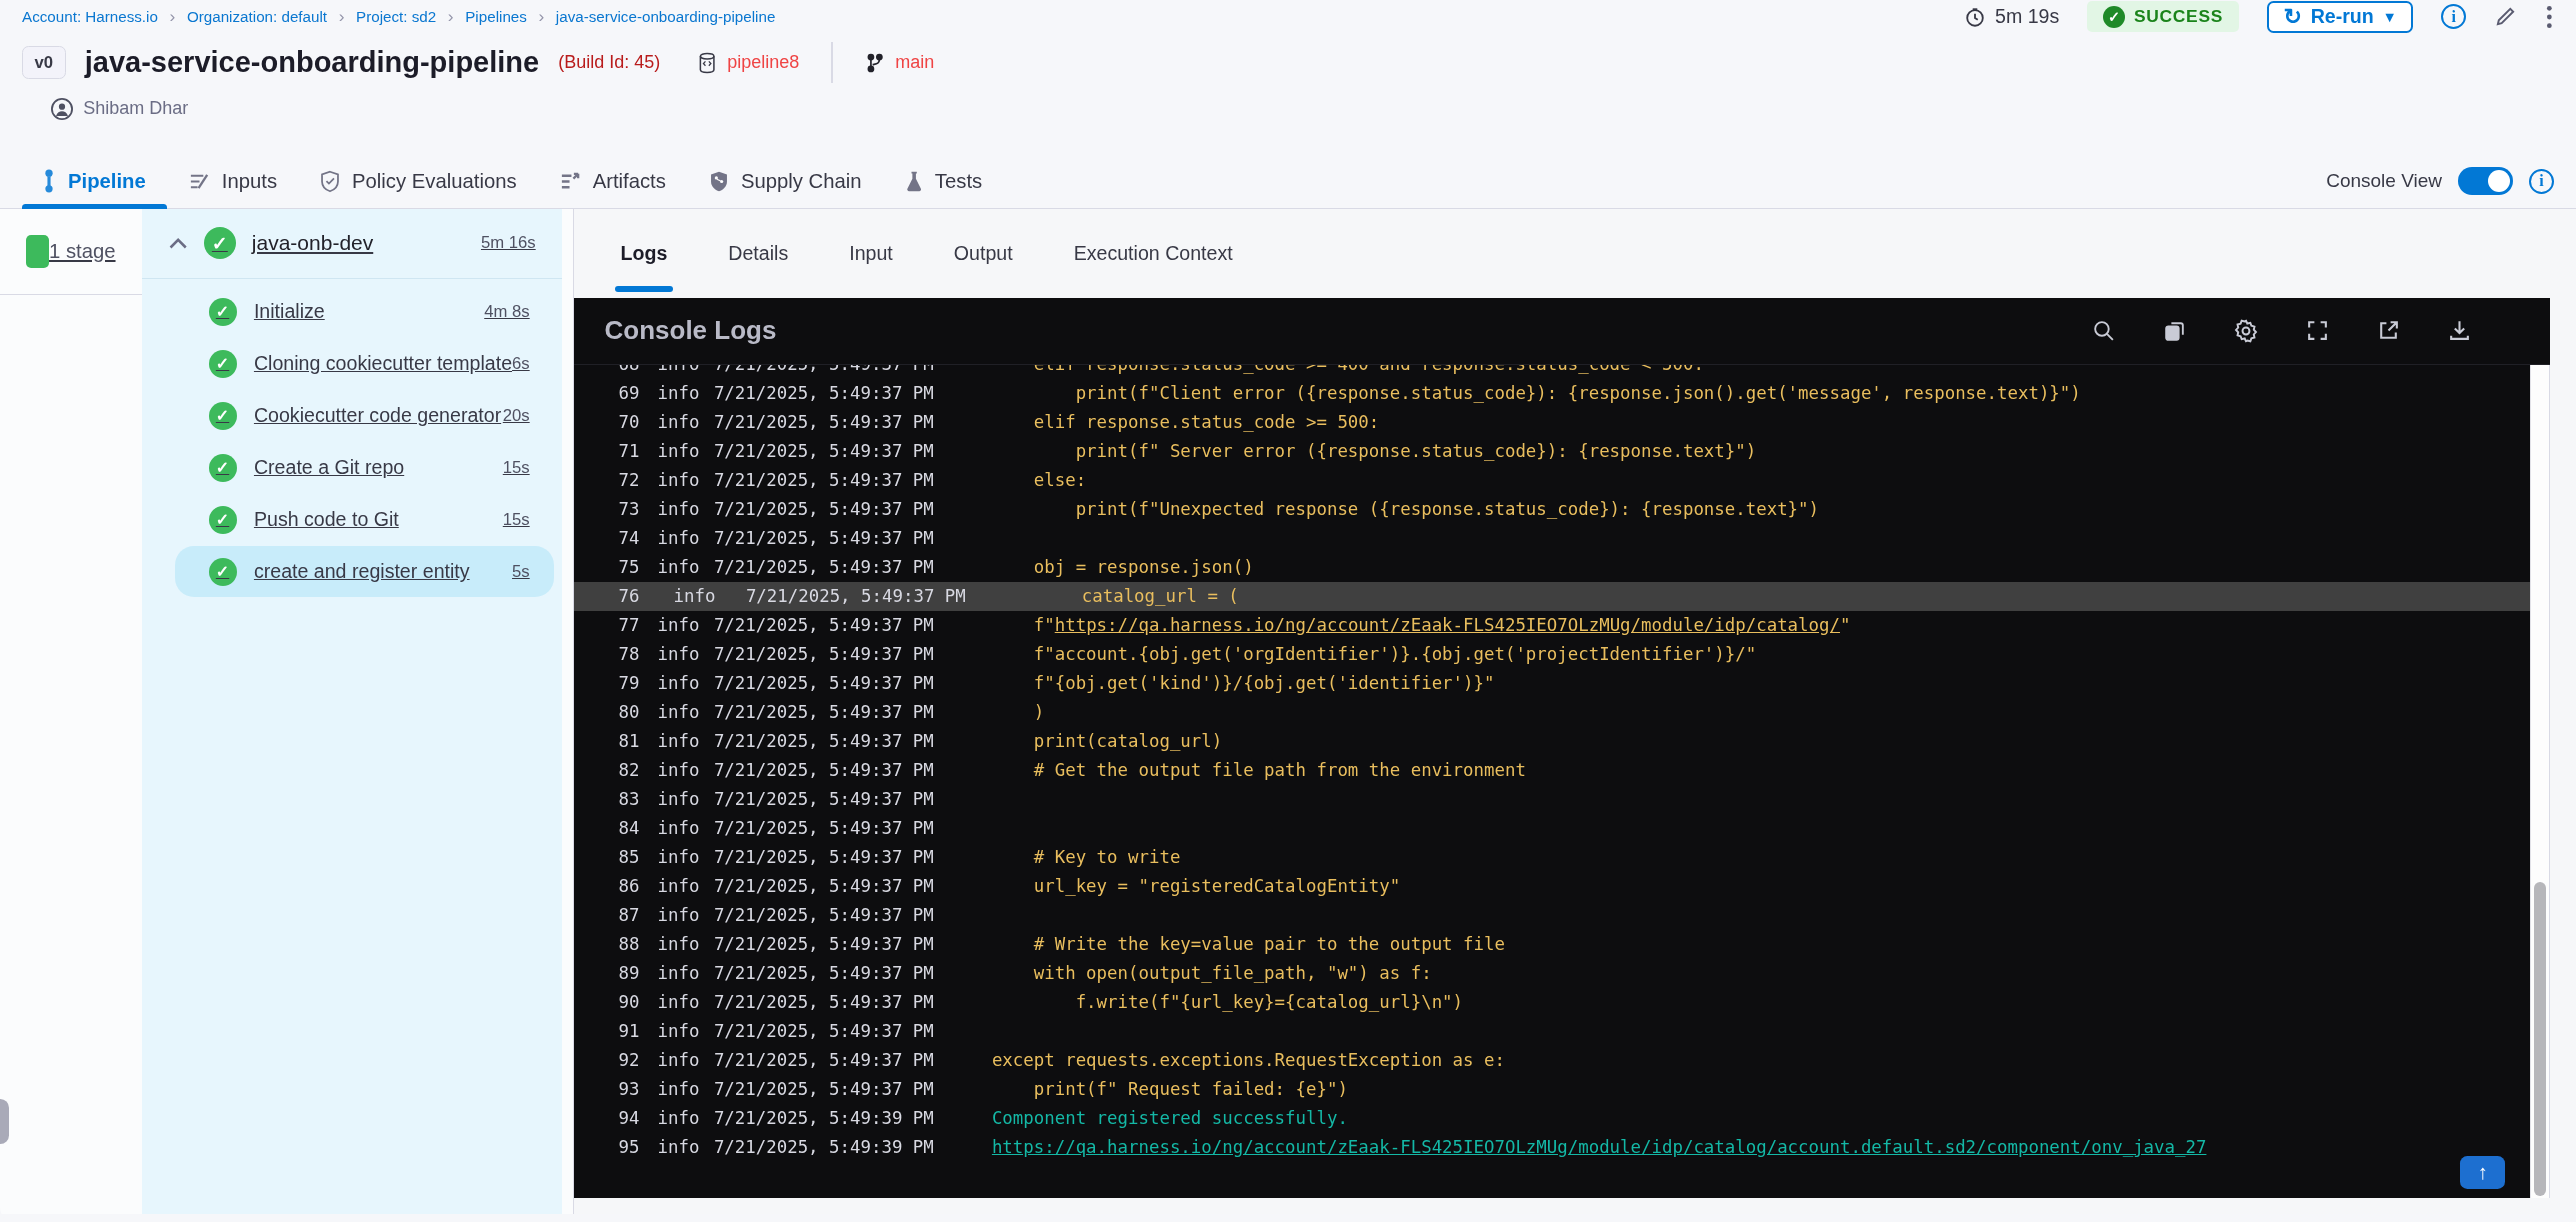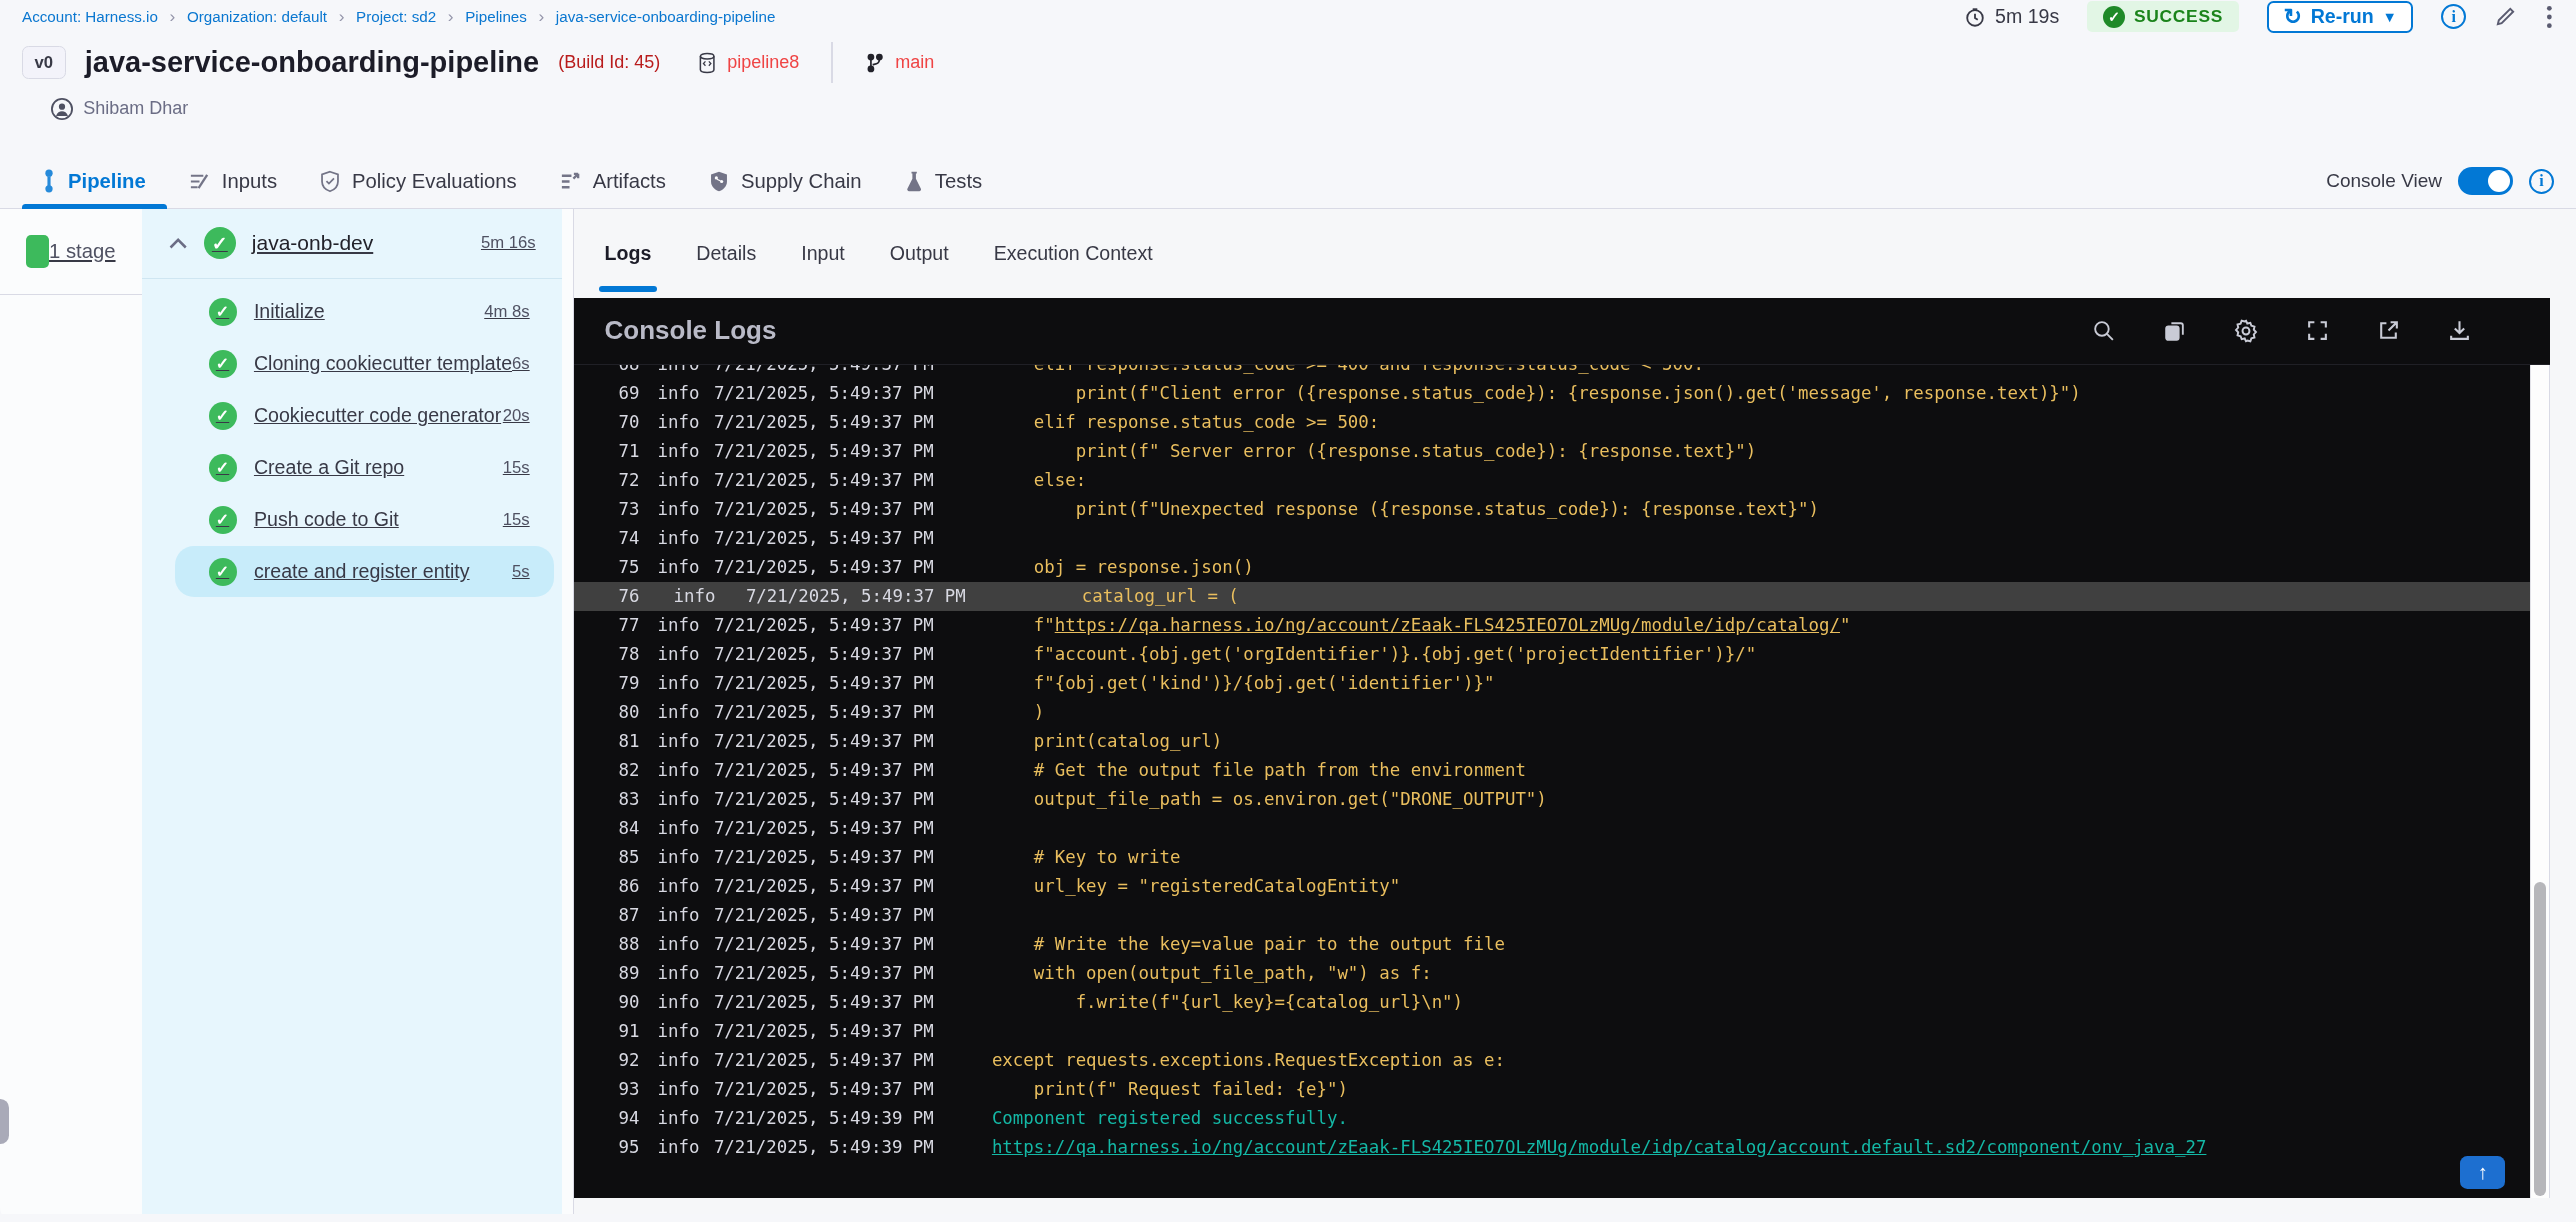--- a/index.html
+++ b/index.html
@@ -70,21 +70,21 @@
   .step .tm { margin-left:auto; font-size:16.7px; color:#4f5162; position:relative; z-index:1; }
   .step .gcheck { position:relative; z-index:1; }
   .step.selected::before { content:""; position:absolute; left:33px; right:7.3px; top:0.7px; bottom:0.7px;
     background:#c8ecfa; border-radius:19px; }
   .resize-handle { position:absolute; left:0; top:890px; width:9.4px; height:45px; background:#a9aab8;
     border-radius:0 8.7px 8.7px 0; }
 
   
   .content { flex:1; display:flex; flex-direction:column; background:#f6f7f9; position:relative; }
   .log-tabs { height:89px; display:flex; align-items:center; gap:45px; padding-left:30.5px; }
-  .ltab { position:relative; font-size:19.6px; color:#383946; height:100%; display:flex; align-items:center; cursor:pointer; }
+  .ltab { position:relative; font-size:19.6px; color:#383946; height:100%; display:flex; align-items:center; cursor:pointer;margin-left:16px; }
   .ltab.active { font-weight:bold; color:#1c1c28; }
   .ltab.active::after { content:""; position:absolute; left:-5.8px; right:-5.8px; bottom:5.8px; height:5.8px;
     background:#0278d5; border-radius:3.6px; }
 
   .console { flex:1; background:#0d0d0f; margin:0 26px 16px 0; position:relative; display:flex; flex-direction:column; }
   .console-header { height:67px; display:flex; align-items:center; padding:0 30.5px; border-bottom:0.7px solid #202026; }
   .console-title { font-size:26px; font-weight:bold; color:#b9bac7; }
   .console-icons { margin-left:auto; display:flex; align-items:center; gap:46px; padding-right:48px; }
   .cicon { color:#c9cbd6; cursor:pointer; display:flex; }
 
@@ -378,21 +378,21 @@
             <div class="log-row"><span class="num">73</span><span class="lvl">info</span><span class="time">7/21/2025, 5:49:37 PM</span><span class="msg">        print(f"Unexpected response ({response.status_code}): {response.text}")</span></div>
             <div class="log-row"><span class="num">74</span><span class="lvl">info</span><span class="time">7/21/2025, 5:49:37 PM</span><span class="msg"></span></div>
             <div class="log-row"><span class="num">75</span><span class="lvl">info</span><span class="time">7/21/2025, 5:49:37 PM</span><span class="msg">    obj = response.json()</span></div>
             <div class="log-row hl"><span class="num">76</span><span class="lvl">info</span><span class="time">7/21/2025, 5:49:37 PM</span><span class="msg">    catalog_url = (</span></div>
             <div class="log-row"><span class="num">77</span><span class="lvl">info</span><span class="time">7/21/2025, 5:49:37 PM</span><span class="msg"><span class="">    f"</span><span class="lnk">https://qa.harness.io/ng/account/zEaak-FLS425IEO7OLzMUg/module/idp/catalog/</span><span class="">"</span></span></div>
             <div class="log-row"><span class="num">78</span><span class="lvl">info</span><span class="time">7/21/2025, 5:49:37 PM</span><span class="msg">    f"account.{obj.get('orgIdentifier')}.{obj.get('projectIdentifier')}/"</span></div>
             <div class="log-row"><span class="num">79</span><span class="lvl">info</span><span class="time">7/21/2025, 5:49:37 PM</span><span class="msg">    f"{obj.get('kind')}/{obj.get('identifier')}"</span></div>
             <div class="log-row"><span class="num">80</span><span class="lvl">info</span><span class="time">7/21/2025, 5:49:37 PM</span><span class="msg">    )</span></div>
             <div class="log-row"><span class="num">81</span><span class="lvl">info</span><span class="time">7/21/2025, 5:49:37 PM</span><span class="msg">    print(catalog_url)</span></div>
             <div class="log-row"><span class="num">82</span><span class="lvl">info</span><span class="time">7/21/2025, 5:49:37 PM</span><span class="msg">    # Get the output file path from the environment</span></div>
-            <div class="log-row"><span class="num">83</span><span class="lvl">info</span><span class="time">7/21/2025, 5:49:37 PM</span><span class="msg">    output_file_path = os.environ.get("DRONE_OUTPUT")</span></div>
+            <div class="log-row"><span class="num">83</span><span class="lvl">info</span><span class="time">7/21/2025, 5:49:37 PM</span></div>
             <div class="log-row"><span class="num">84</span><span class="lvl">info</span><span class="time">7/21/2025, 5:49:37 PM</span><span class="msg"></span></div>
             <div class="log-row"><span class="num">85</span><span class="lvl">info</span><span class="time">7/21/2025, 5:49:37 PM</span><span class="msg">    # Key to write</span></div>
             <div class="log-row"><span class="num">86</span><span class="lvl">info</span><span class="time">7/21/2025, 5:49:37 PM</span><span class="msg">    url_key = "registeredCatalogEntity"</span></div>
             <div class="log-row"><span class="num">87</span><span class="lvl">info</span><span class="time">7/21/2025, 5:49:37 PM</span><span class="msg"></span></div>
             <div class="log-row"><span class="num">88</span><span class="lvl">info</span><span class="time">7/21/2025, 5:49:37 PM</span><span class="msg">    # Write the key=value pair to the output file</span></div>
             <div class="log-row"><span class="num">89</span><span class="lvl">info</span><span class="time">7/21/2025, 5:49:37 PM</span><span class="msg">    with open(output_file_path, "w") as f:</span></div>
             <div class="log-row"><span class="num">90</span><span class="lvl">info</span><span class="time">7/21/2025, 5:49:37 PM</span><span class="msg">        f.write(f"{url_key}={catalog_url}\n")</span></div>
             <div class="log-row"><span class="num">91</span><span class="lvl">info</span><span class="time">7/21/2025, 5:49:37 PM</span><span class="msg"></span></div>
             <div class="log-row"><span class="num">92</span><span class="lvl">info</span><span class="time">7/21/2025, 5:49:37 PM</span><span class="msg">except requests.exceptions.RequestException as e:</span></div>
             <div class="log-row"><span class="num">93</span><span class="lvl">info</span><span class="time">7/21/2025, 5:49:37 PM</span><span class="msg">    print(f" Request failed: {e}")</span></div>

